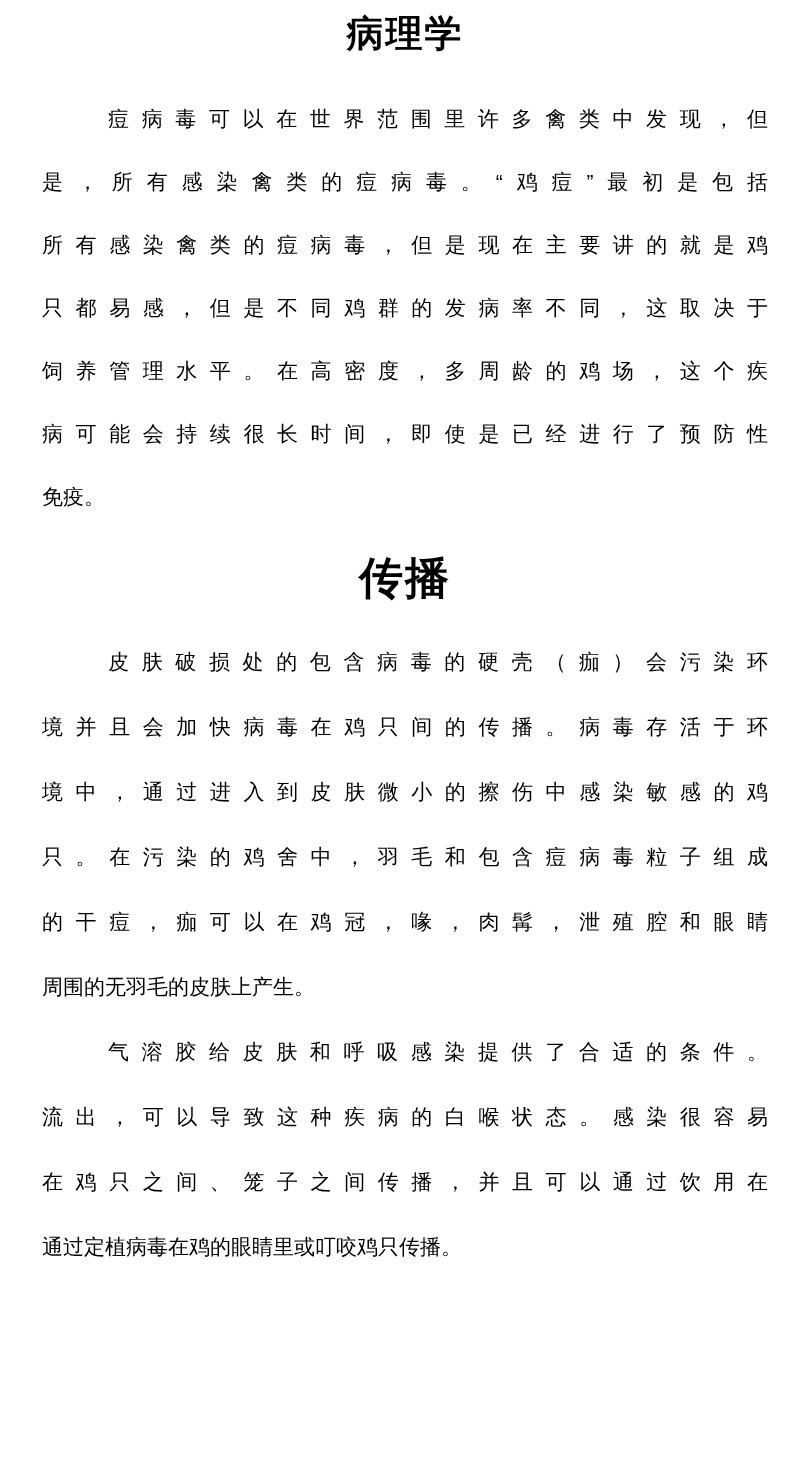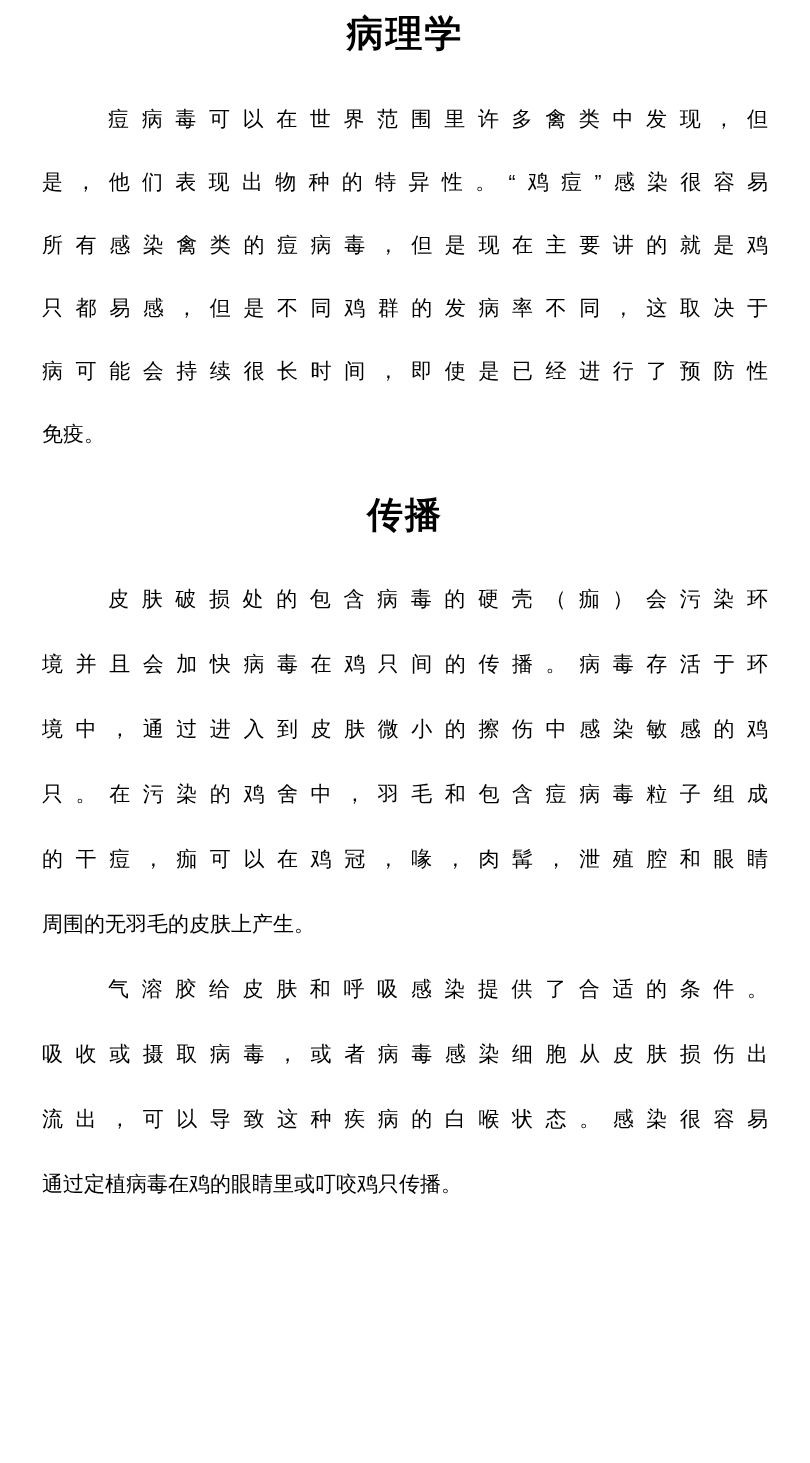--- a/index.html
+++ b/index.html
@@ -25,21 +25,21 @@
     margin: 0;
     text-align: center;
     font-size: 37px;
     font-weight: 700;
     line-height: 48px;
     letter-spacing: 2px;
   }
   .heading {
     margin: 25px 0 26px 0;
     text-align: center;
-    font-size: 36px;
+    font-size: 44px;
     font-weight: 700;
     line-height: 50px;
     letter-spacing: 2px;
   }
   .para {
     margin: 0;
     font-size: 21px;
     font-weight: 400;
   }
   .p1 { margin-top: 29px; line-height: 63px; }
@@ -58,37 +58,38 @@
   }
 </style>
 </head>
 <body>
 
 <div class="page">
   <h1 class="title">病理学</h1>
 
   <div class="para p1">
       <div class="line first">痘病毒可以在世界范围里许多禽类中发现，但</div>
-      <div class="line">是，他们表现出物种的特异性。“鸡痘”感染很容易</div>
+      <div class="line">是，所有感染禽类的痘病毒。“鸡痘”最初是包括</div>
       <div class="line">所有感染禽类的痘病毒，但是现在主要讲的就是鸡</div>
       <div class="line">只都易感，但是不同鸡群的发病率不同，这取决于</div>
+      <div class="line">饲养管理水平。在高密度，多周龄的鸡场，这个疾</div>
       <div class="line">病可能会持续很长时间，即使是已经进行了预防性</div>
       <div class="line last">免疫。</div>
     </div>
 
   <h2 class="heading">传播</h2>
 
   <div class="para p2">
       <div class="line first">皮肤破损处的包含病毒的硬壳（痂）会污染环</div>
       <div class="line">境并且会加快病毒在鸡只间的传播。病毒存活于环</div>
       <div class="line">境中，通过进入到皮肤微小的擦伤中感染敏感的鸡</div>
       <div class="line">只。在污染的鸡舍中，羽毛和包含痘病毒粒子组成</div>
       <div class="line">的干痘，痂可以在鸡冠，喙，肉髯，泄殖腔和眼睛</div>
       <div class="line last">周围的无羽毛的皮肤上产生。</div>
     </div>
 
   <div class="para p3">
       <div class="line first">气溶胶给皮肤和呼吸感染提供了合适的条件。</div>
-      <div class="line">吸收或摄取病毒，或者病毒感染细胞从皮肤损伤出</div>
       <div class="line">流出，可以导致这种疾病的白喉状态。感染很容易</div>
+      <div class="line">在鸡只之间、笼子之间传播，并且可以通过饮用在</div>
       <div class="line last">通过定植病毒在鸡的眼睛里或叮咬鸡只传播。</div>
     </div>
 </div>
 
 </body></html>

